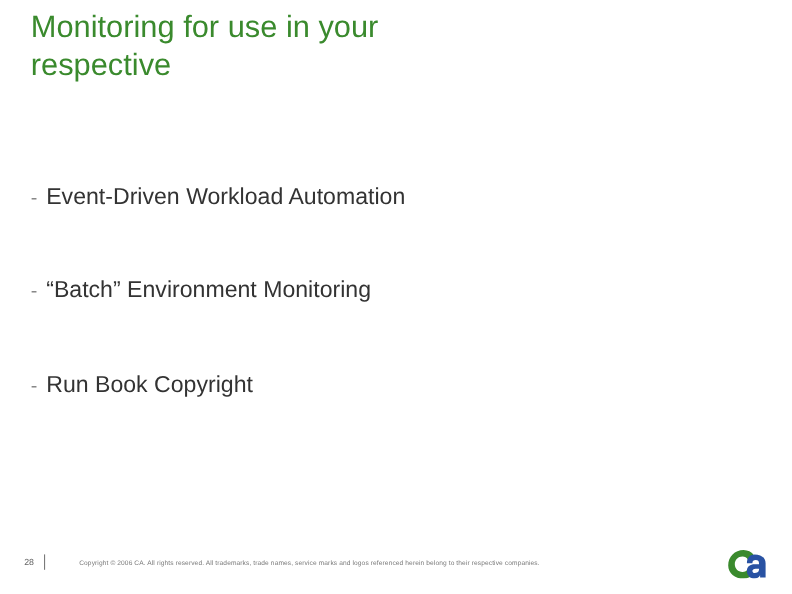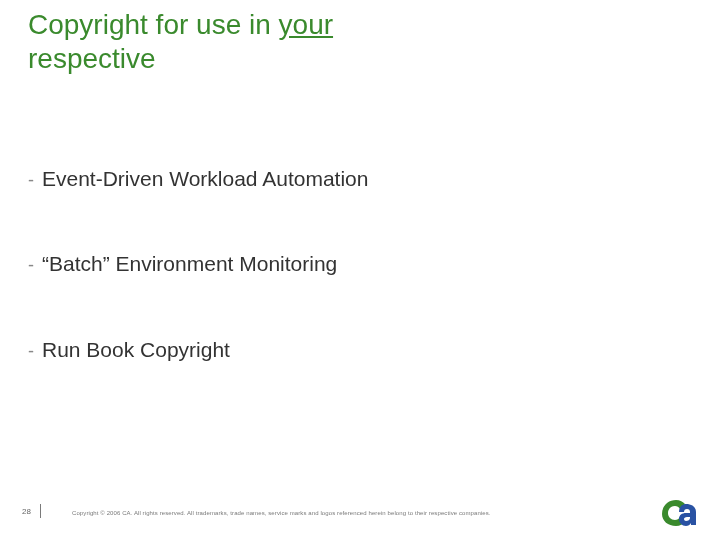--- a/index.html
+++ b/index.html
@@ -23,21 +23,20 @@
     position: absolute;
     left: 28px;
     top: 8px;
     width: 640px;
     font-size: 28px;
     line-height: 1.2;
     color: #3a8a2d;
     font-weight: 400;
   }
   .title .underlined {
-    text-decoration: underline;
   }
   .body {
     position: absolute;
     left: 28px;
     top: 165px;
     width: 640px;
   }
   .bullet {
     display: flex;
     align-items: baseline;
@@ -92,21 +91,21 @@
     width: 46px;
     height: 32px;
   }
 </style>
 </head>
 <body>
 
 <div class="slide">
 
   <div class="title">
-    <span>Copyright for use in </span><span class="underlined">your</span><br>
+    <span>Monitoring for use in </span><span class="underlined">your</span><br>
     <span>respective</span>
   </div>
 
   <div class="body">
     <div class="bullet">
       <span class="dash">-</span>
       <span class="text">Event-Driven Workload Automation</span>
     </div>
     <div class="bullet">
       <span class="dash">-</span>

